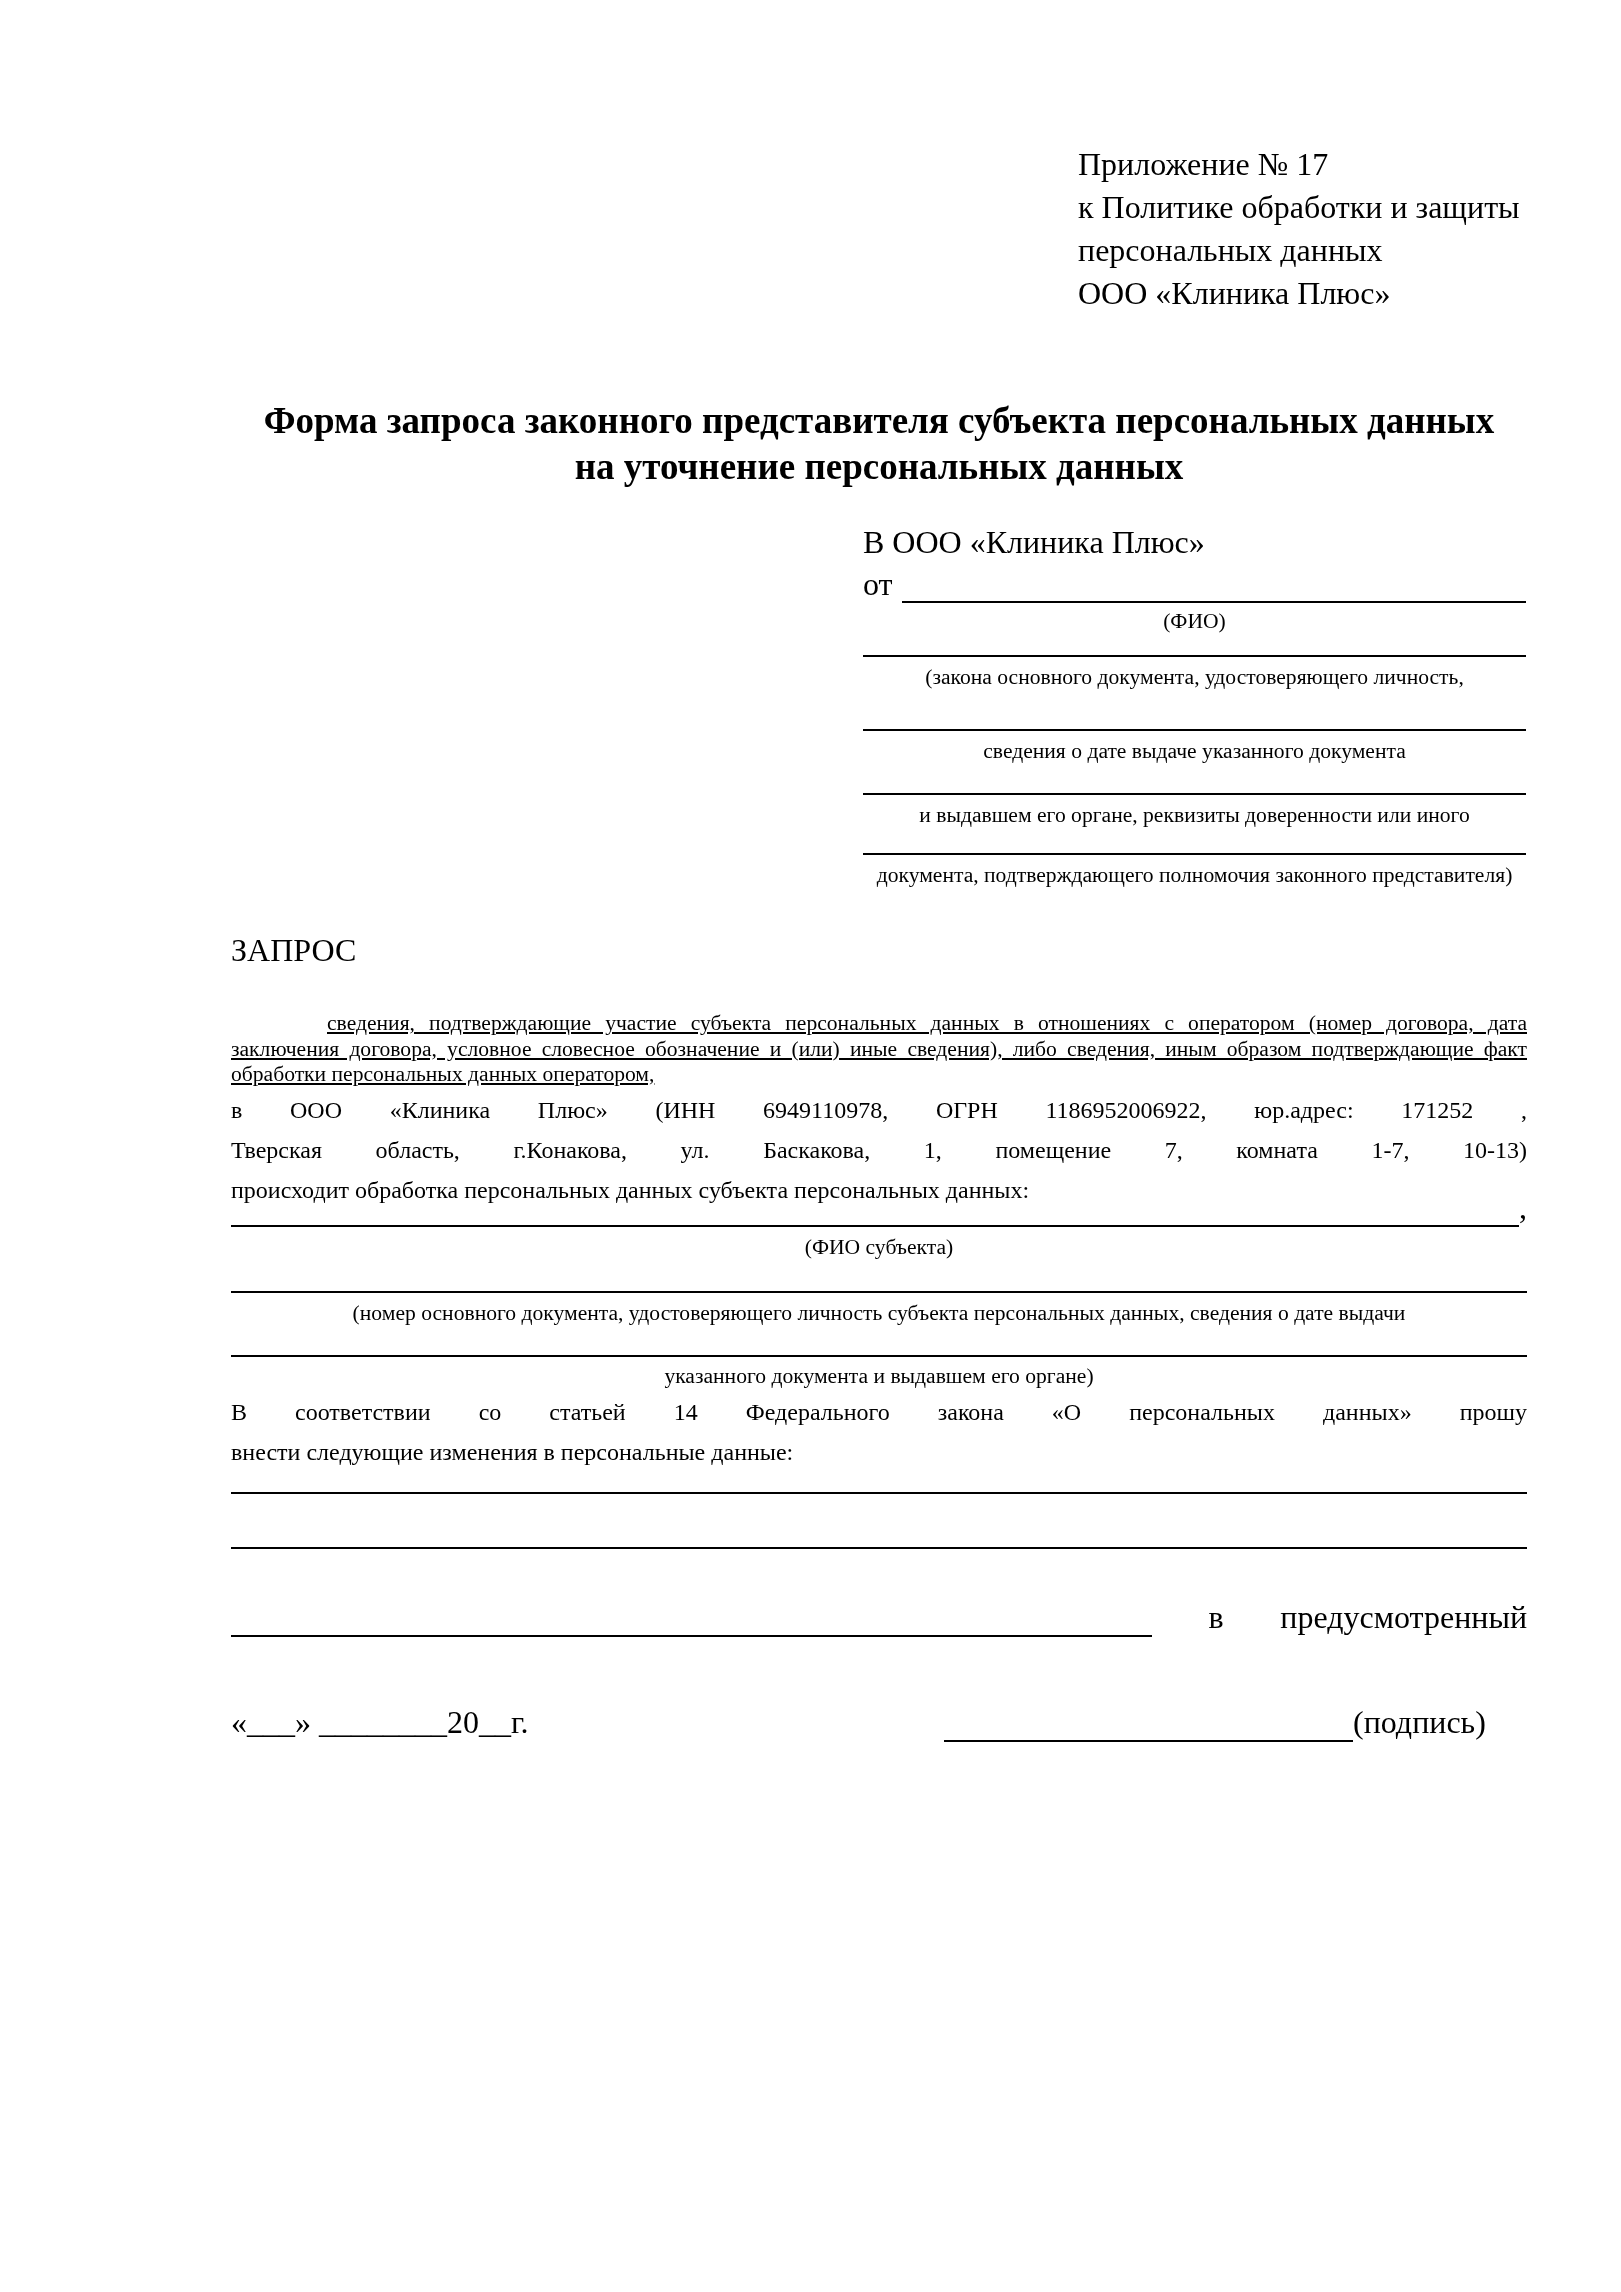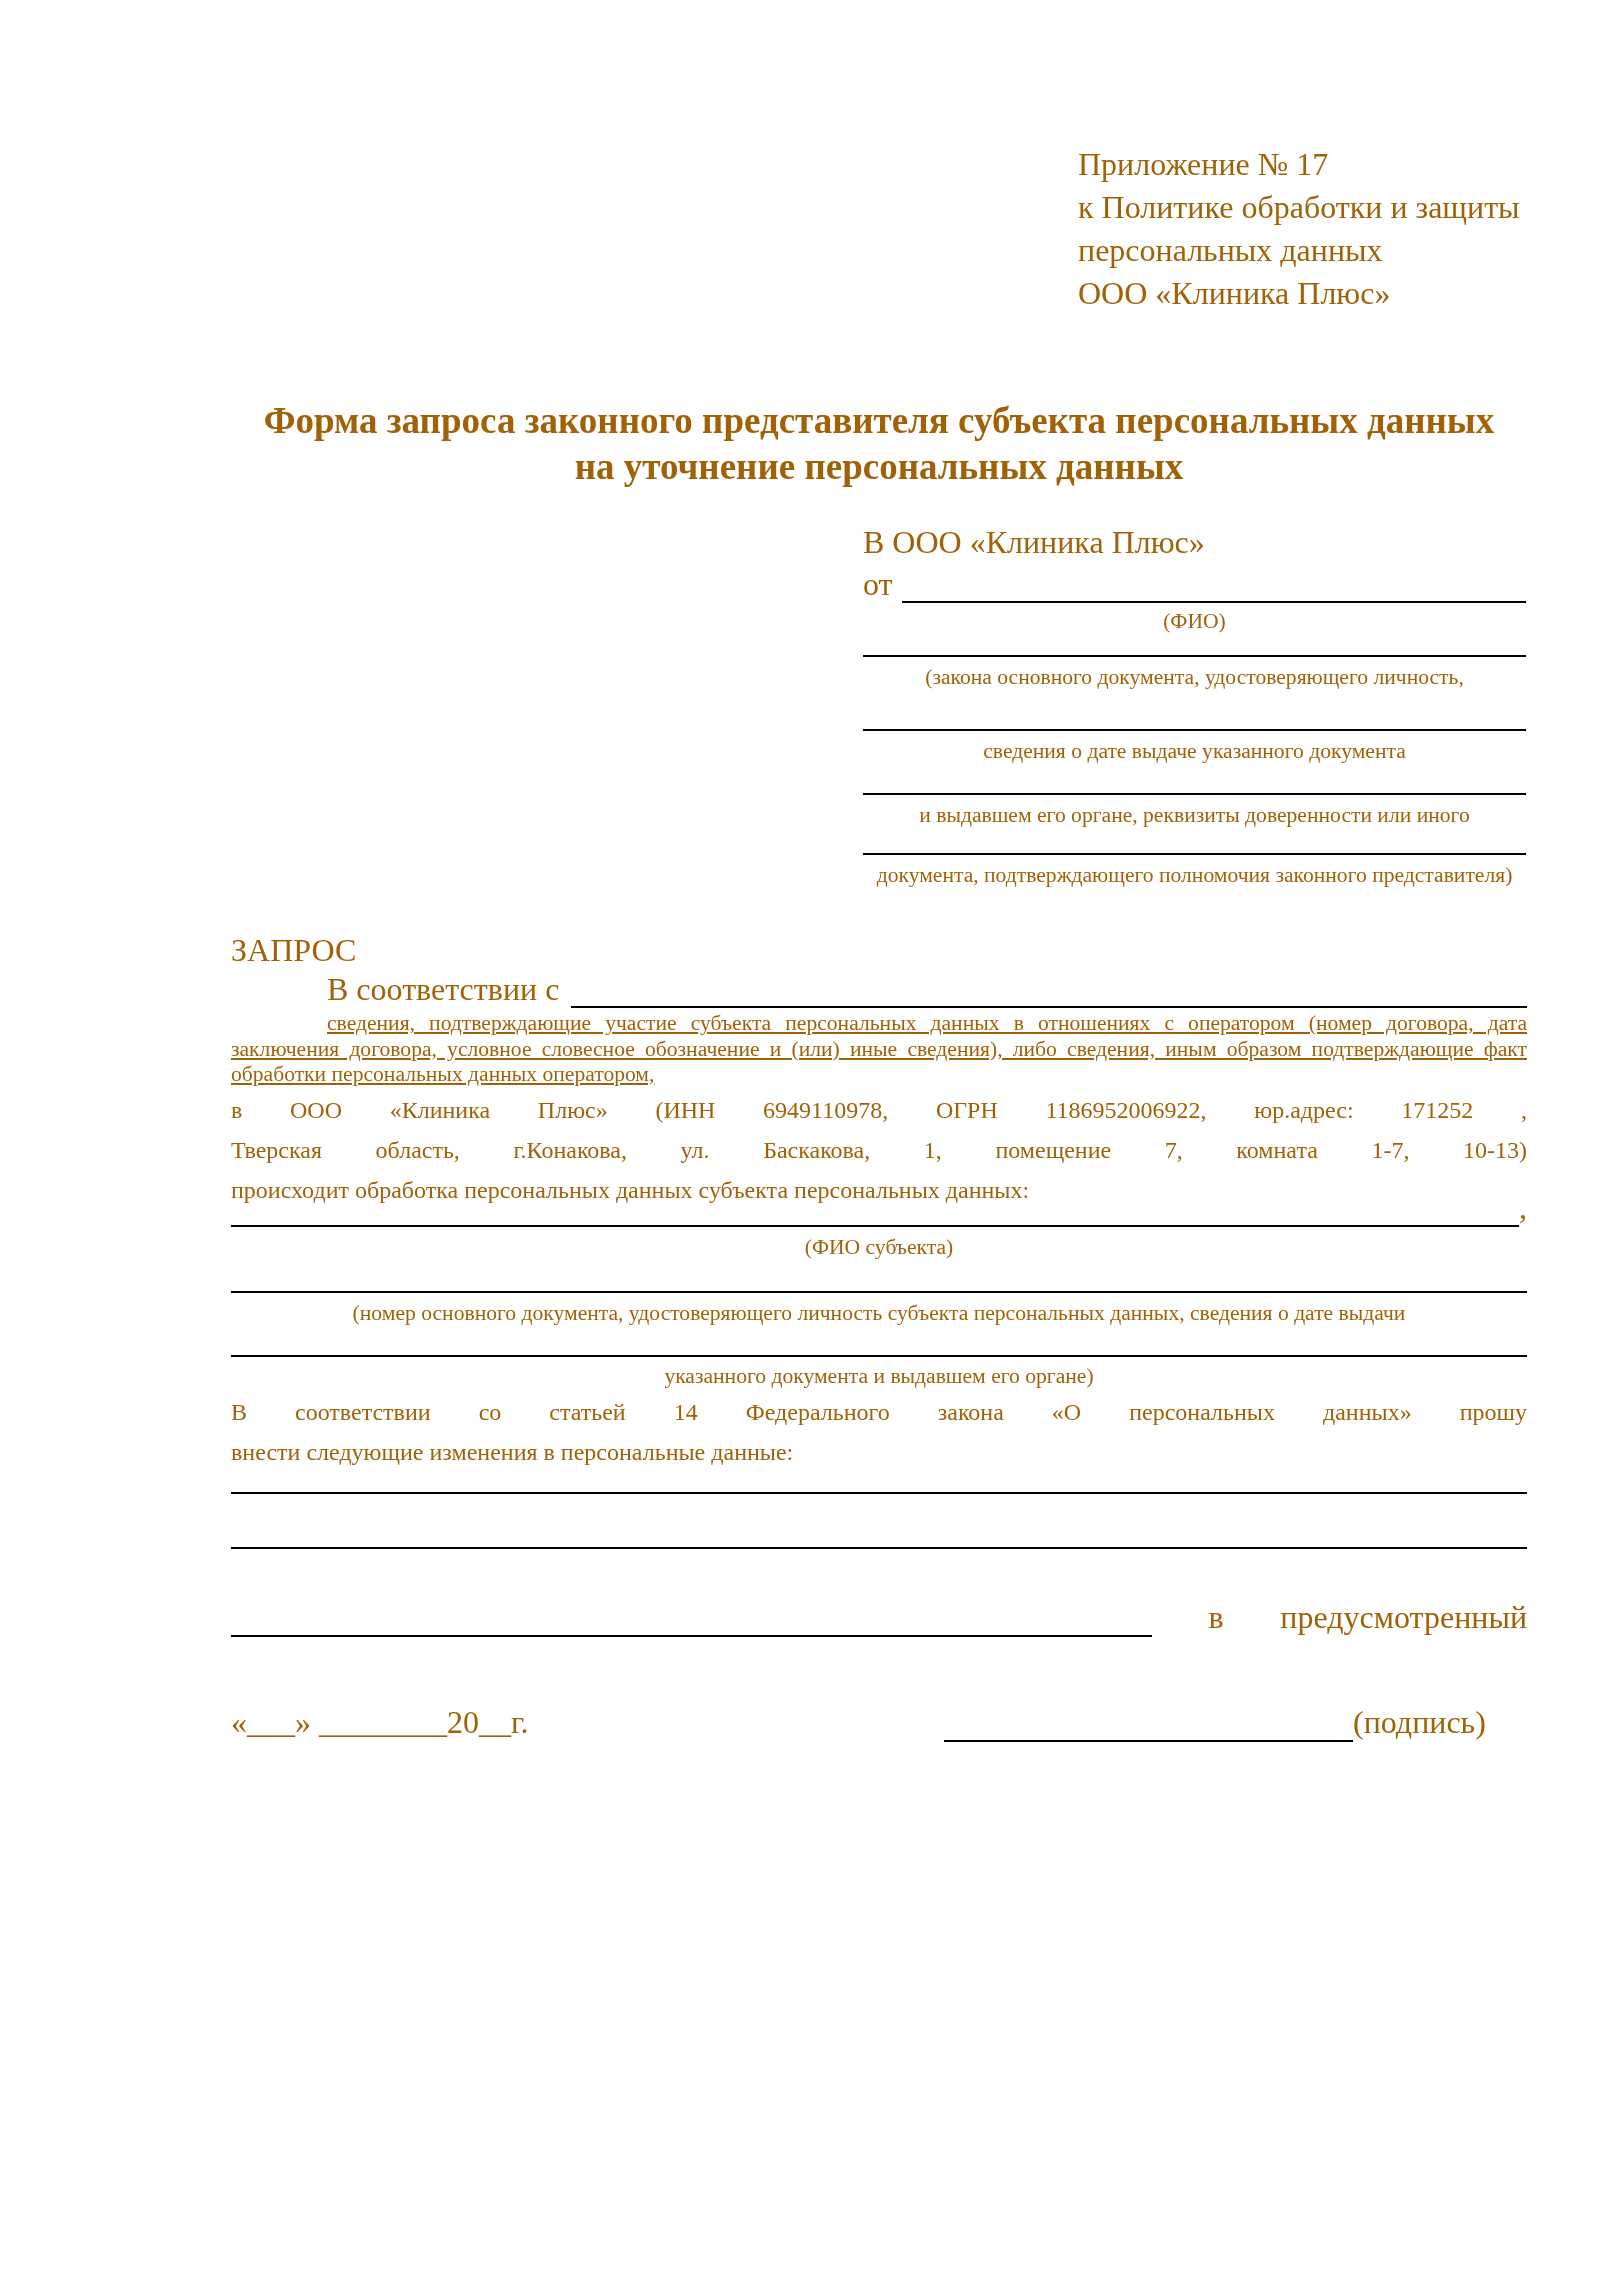--- a/index.html
+++ b/index.html
@@ -1,21 +1,21 @@
 <!DOCTYPE html>
 <html><head>
 <meta charset="utf-8">
 <style>
   html, body { margin: 0; padding: 0; background: #ffffff; }
   .page {
     position: relative;
     width: 1621px;
     height: 2293px;
     background: #ffffff;
-    color: #a16207;
+    color: #000000;
     font-family: "Liberation Serif", "DejaVu Serif", serif;
     overflow: hidden;
   }
   .abs { position: absolute; }
   .t33 { font-size: 32px; line-height: 39px; }
   .para { font-size: 24px; line-height: 40px; }
   .cap { font-size: 21.6px; line-height: 25.5px; text-align: center; }
   .fp  { font-size: 21.6px; line-height: 25.5px; text-decoration: underline; }
   .hr  { border-bottom: 2.9px solid #000; height: 0; }
   .jline { text-align: justify; text-align-last: justify; }
@@ -58,24 +58,20 @@
   <div class="abs cap" style="left:863px; top:739px; width:663px;">сведения о дате выдаче указанного документа</div>
 
   <div class="abs hr" style="left:863px; top:793px; width:663px;"></div>
   <div class="abs cap" style="left:863px; top:803px; width:663px;">и выдавшем его органе, реквизиты доверенности или иного</div>
 
   <div class="abs hr" style="left:863px; top:853px; width:663px;"></div>
   <div class="abs cap" style="left:863px; top:863px; width:663px;">документа, подтверждающего полномочия законного представителя)</div>
 
   <div class="abs t33 center" style="left:231px; top:931px; width:1296px;">ЗАПРОС</div>
 
-  <div class="abs row" style="left:231px; top:970px; width:1296px;">
-    <span class="t33" style="padding-left:96px;">В соответствии с</span>
-    <span class="fill" style="margin-left:11.8px;"></span>
-  </div>
 
   <div class="abs fp" style="left:231px; top:1011px; width:1296px;">
     <div class="jline indent">сведения, подтверждающие участие субъекта персональных данных в отношениях с оператором (номер договора, дата</div>
     <div class="jline">заключения договора, условное словесное обозначение и (или) иные сведения), либо сведения, иным образом подтверждающие факт</div>
     <div>обработки персональных данных оператором,</div>
   </div>
 
   <div class="abs para" style="left:231px; top:1090px; width:1296px;">
     <div class="jline">в ООО «Клиника Плюс» (ИНН 6949110978, ОГРН 1186952006922, юр.адрес: 171252 ,</div>
     <div class="jline">Тверская область, г.Конакова, ул. Баскакова, 1, помещение 7, комната 1-7, 10-13)</div>

